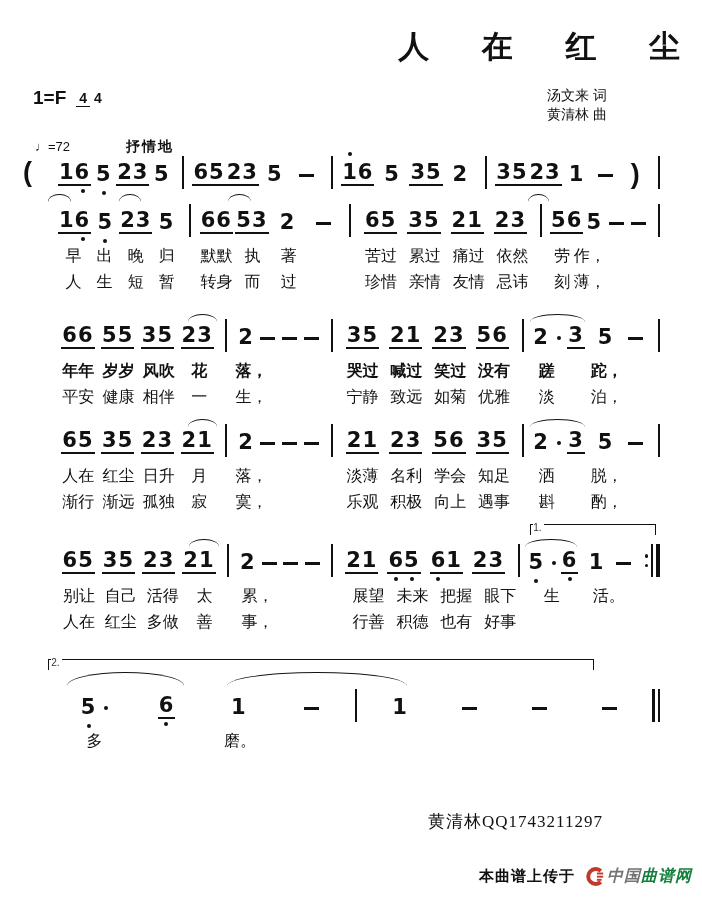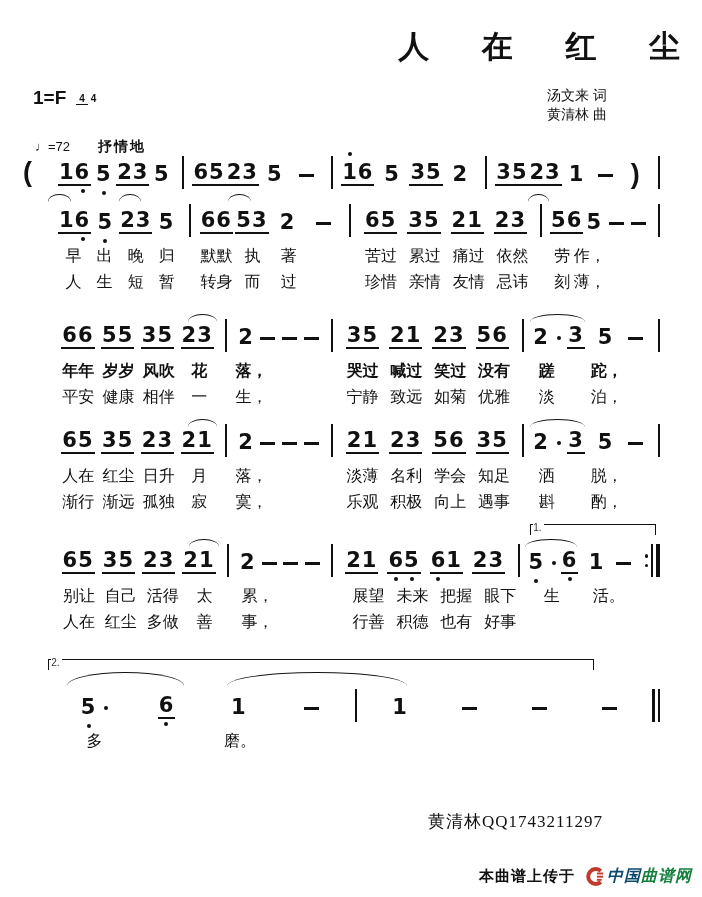--- a/index.html
+++ b/index.html
@@ -2,25 +2,25 @@
 <html><head>
 <meta charset="utf-8">
 <style>
   html,body{margin:0;padding:0;background:#fff;}
   .page{position:relative;width:702px;height:897px;background:#fff;overflow:hidden;
         font-family:"Liberation Sans",sans-serif;color:#111;}
   .title{position:absolute;top:26px;left:0;width:100%;text-align:right;
          font-size:31px;font-weight:bold;letter-spacing:22px;text-indent:22px;}
   .keysig{position:absolute;left:33px;top:87px;font-size:19px;font-weight:bold;
           display:flex;align-items:center;}
-  .frac{display:inline-block;margin-left:10px;font-size:10px;line-height:13px;
+  .frac{display:inline-block;margin-left:10px;font-size:14px;line-height:13px;
         text-align:right;vertical-align:middle;}
   .frac .ft{border-bottom:1.6px solid #111;padding:0 3px;}
   .credits{position:absolute;right:95px;top:86px;font-size:14px;line-height:19px;}
-  .tempo{position:absolute;left:35px;top:138px;font-size:13px;display:flex;align-items:baseline;}
+  .tempo{position:absolute;left:35px;top:138px;font-size:13px;display:flex;align-items:baseline;gap:28px;}
   .expr{font-size:14px;font-weight:bold;margin-left:28px;letter-spacing:2px;}
 
   .system{position:absolute;left:42px;width:618px;}
   .note-row{display:flex;align-items:flex-end;height:36px;position:relative;}
   .measure{position:relative;display:flex;align-items:flex-end;height:36px;
            padding:0 8px;box-sizing:border-box;}
   .measure.pad1{padding-left:16px;}
   .col{flex:1;display:flex;justify-content:center;align-items:flex-end;position:relative;}
   .ng{position:relative;display:inline-block;}
   .dg{font-family:"DejaVu Sans",sans-serif;font-size:21px;font-weight:bold;
@@ -854,17 +854,17 @@
   <div class="footer">
     <span class="upl">本曲谱上传于</span>
     <span class="logo">
       <svg width="19" height="19" viewBox="0 0 24 24">
         <path d="M20 5 A 9.5 9.5 0 1 0 20 19" fill="none" stroke="#c0392b" stroke-width="5"></path>
         <rect x="15" y="7" width="8" height="2.4" fill="#c0392b"></rect>
         <rect x="15" y="11" width="8" height="2.4" fill="#c0392b"></rect>
         <rect x="15" y="15" width="6" height="2.4" fill="#c0392b"></rect>
       </svg>
       <span class="sitename">
-        <span id="site-dark" style="color: #0c4a6e;">中国</span><span id="site-red" style="color: #15803d; font-family: Liberation Serif, serif;">曲谱网</span>
+        <span id="site-dark" style="color: #737373;">中国</span><span id="site-red" style="color: #15803d; font-family: Liberation Serif, serif;">曲谱网</span>
       </span>
     </span>
   </div>
 </div>
 
 </body></html>

